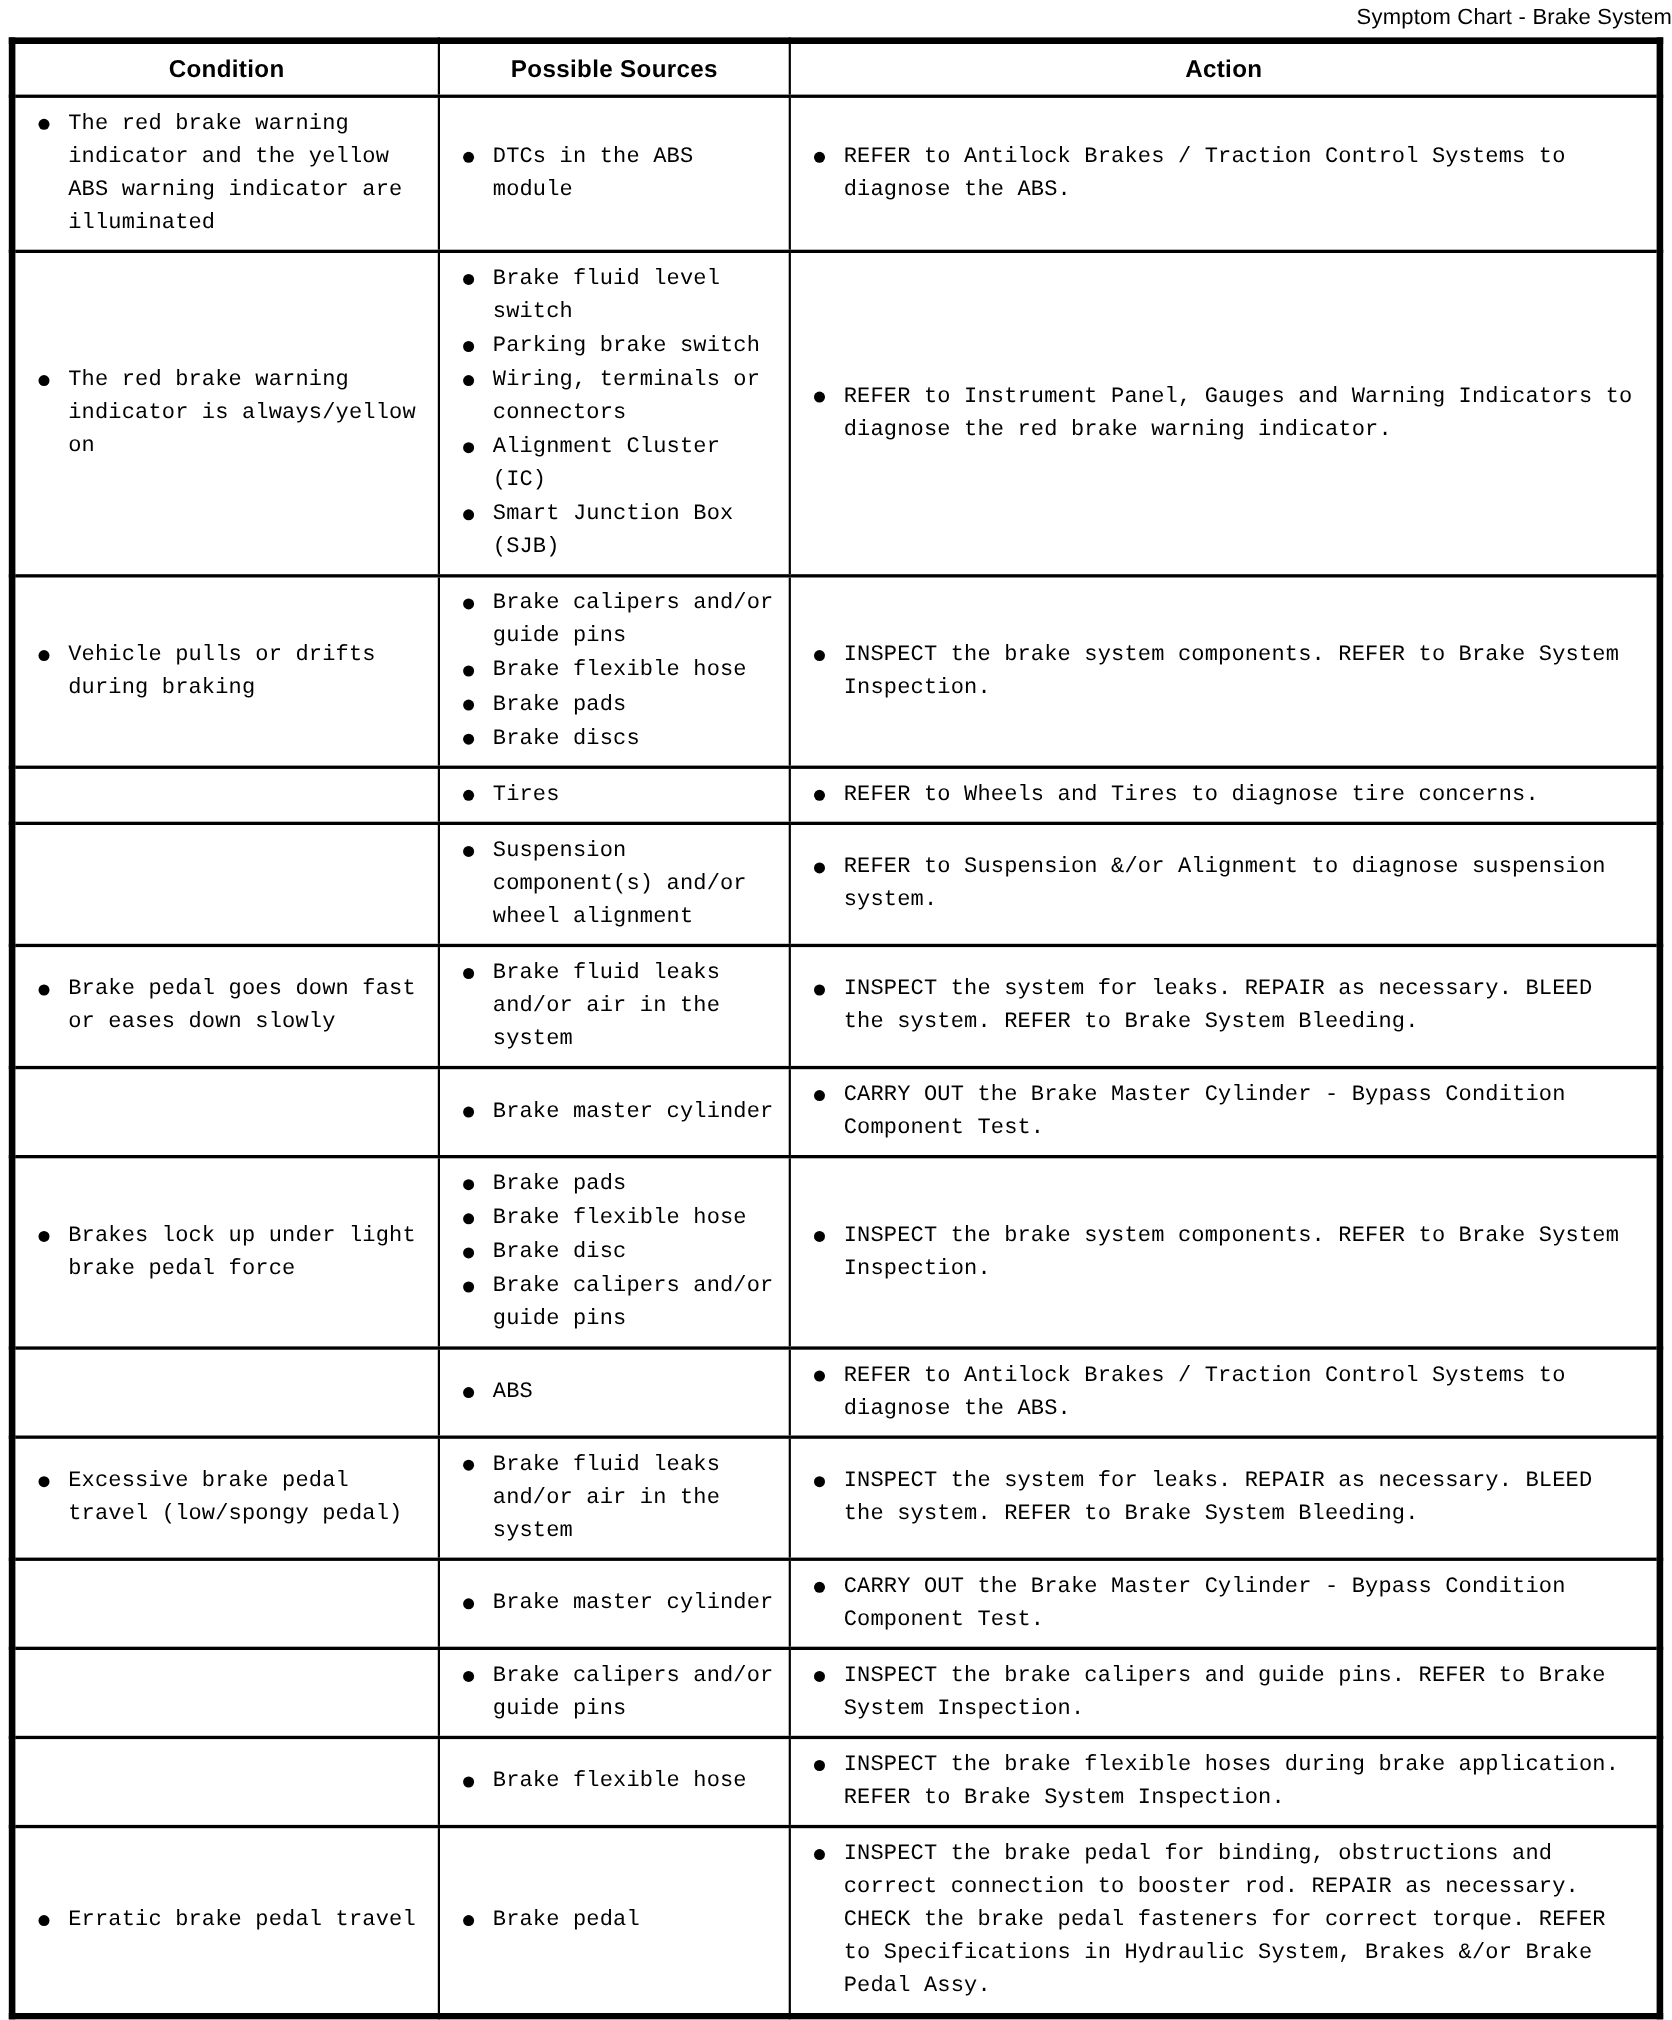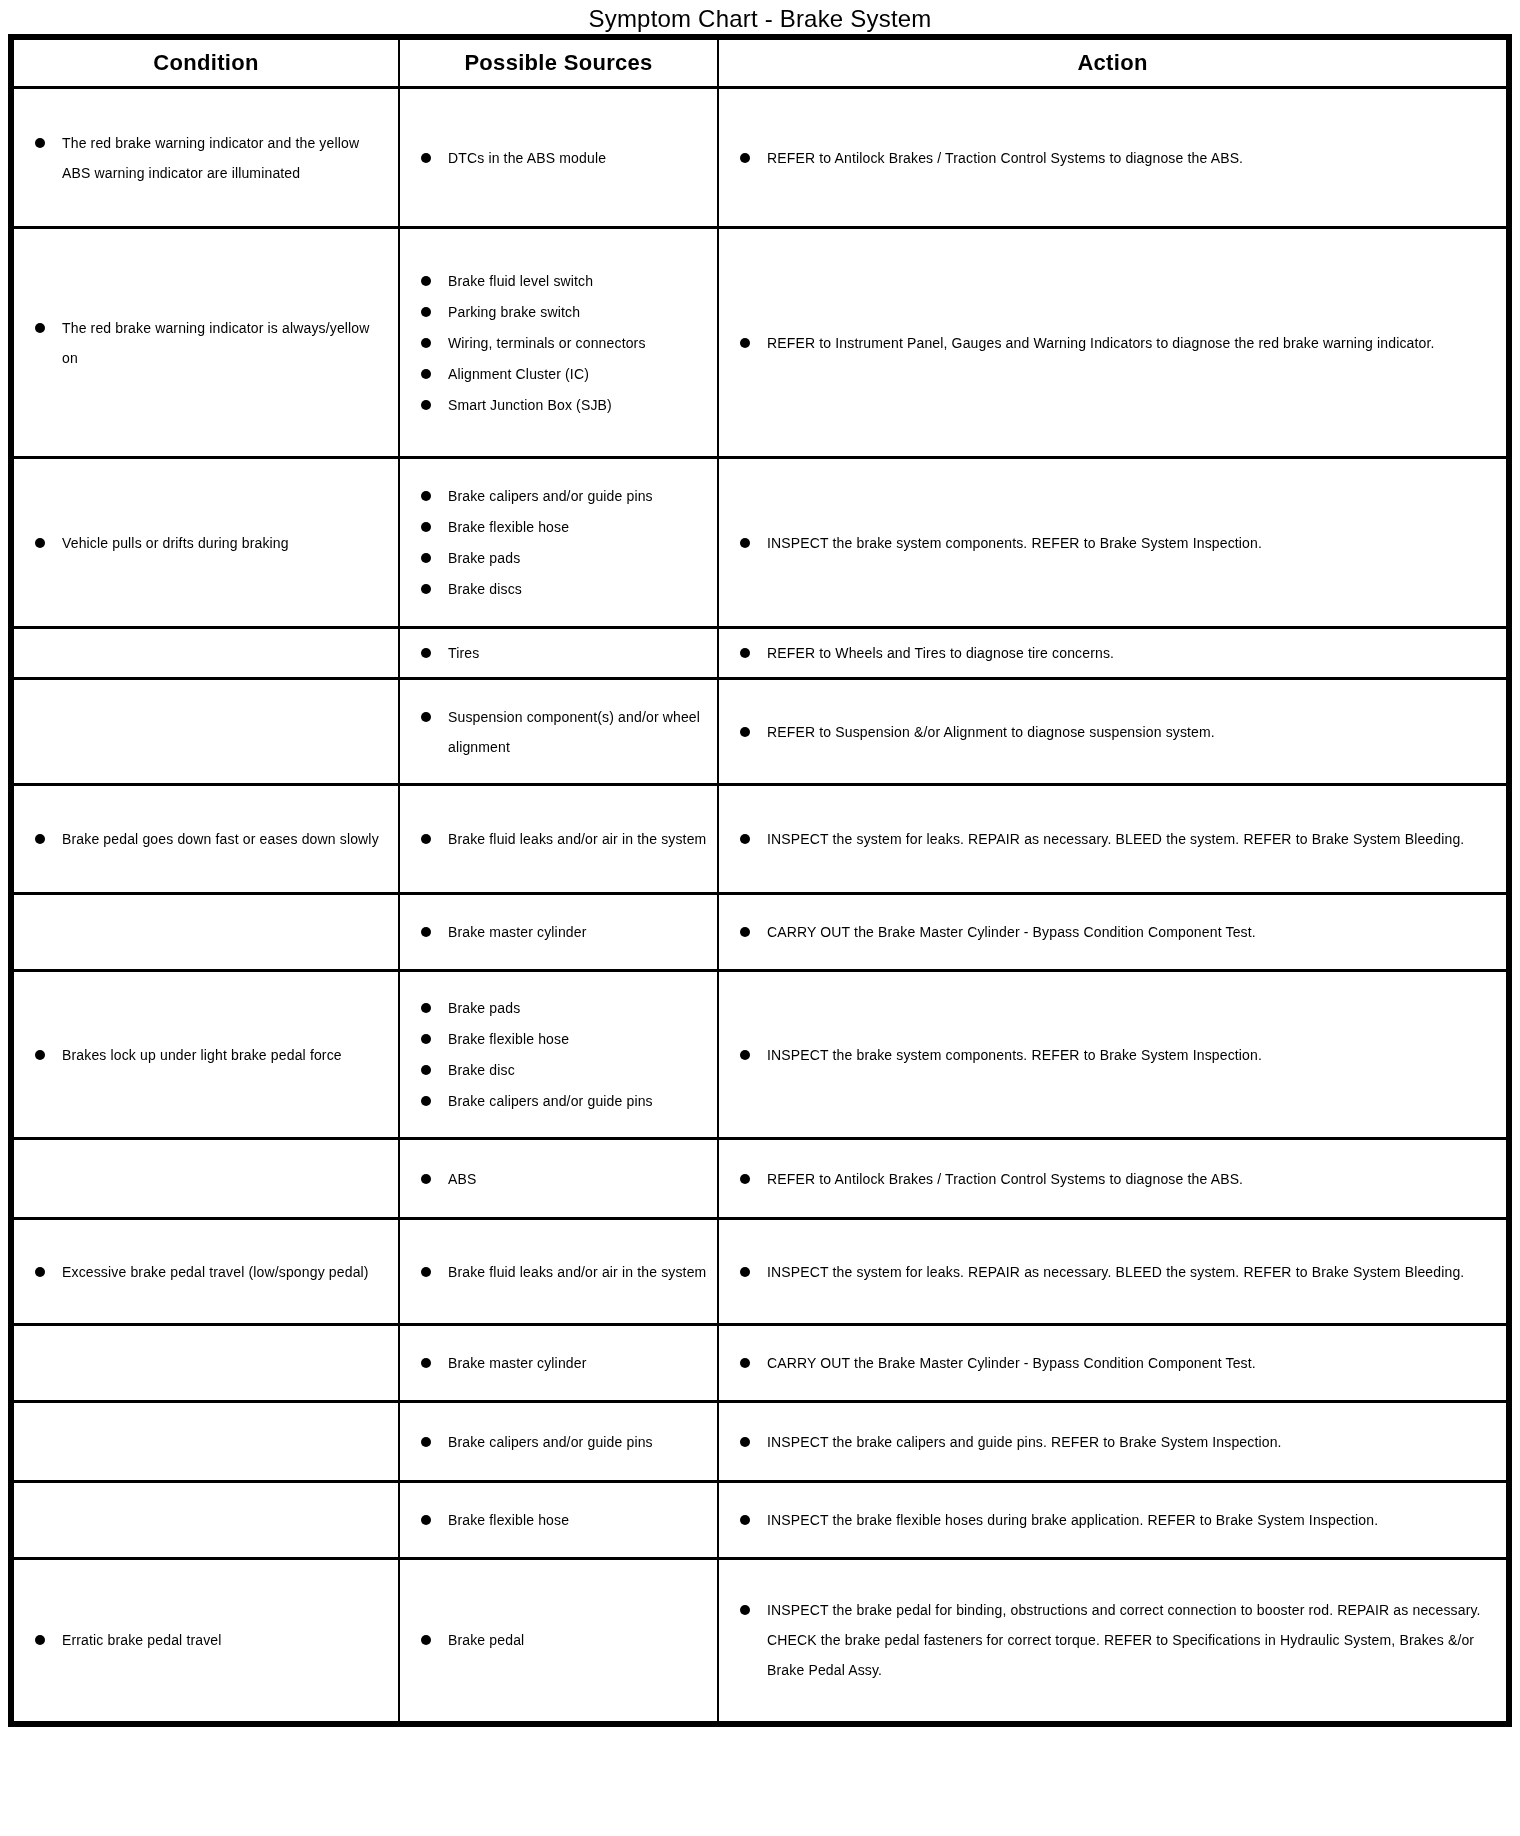--- a/index.html
+++ b/index.html
@@ -5,22 +5,22 @@
   * { box-sizing: border-box; }
   html, body {
     margin: 0; padding: 0;
     background: #ffffff;
     color: #000000;
     font-family: "Liberation Sans", "DejaVu Sans", sans-serif;
     width: 1520px;
   }
   .page { width: 1520px; padding: 0; }
   .title {
-    text-align: center;
-    font-size: 24px;
+    text-align: right;
+    font-size: 20px;
     letter-spacing: 0.2px;
     padding: 5px 0 0 0;
     height: 34px;
   }
   table.symptom {
     border-collapse: collapse;
     table-layout: fixed;
     width: 1504px;
     margin: 0 8px;
     border: 6px solid #000;
@@ -48,24 +48,25 @@
     vertical-align: middle;
     padding: 8px 10px 8px 14px;
   }
   ul.cell-list {
     margin: 0; padding: 0;
     list-style: none;
   }
   ul.cell-list li {
     position: relative;
     padding-left: 34px;
-    font-size: 14px;
+    font-size: 20px;
     line-height: 30px;
     letter-spacing: 0.15px;
     margin: 1px 0;
+    font-family: Liberation Mono, monospace;
   }
   ul.cell-list li::before {
     content: "";
     position: absolute;
     left: 7px;
     top: 10px;
     width: 10px;
     height: 10px;
     border-radius: 50%;
     background: #000;

